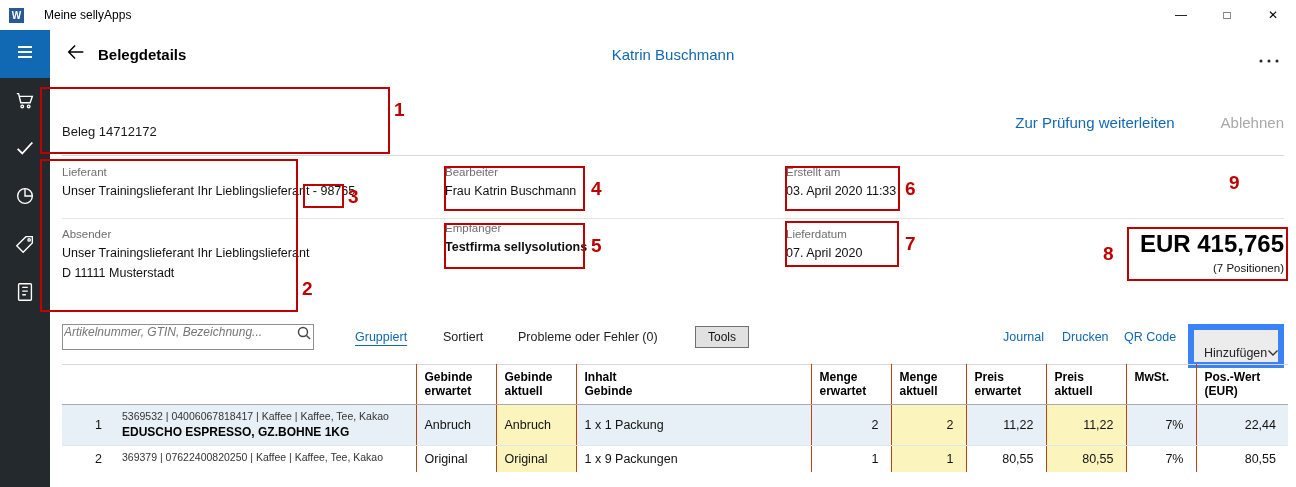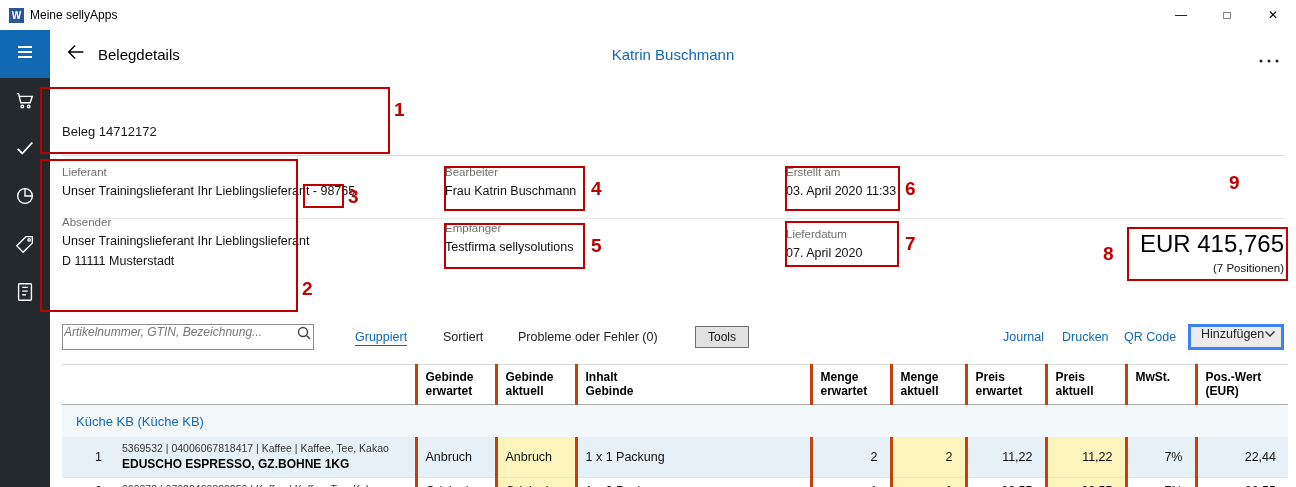--- a/index.html
+++ b/index.html
@@ -2,79 +2,79 @@
 <html><head>
 <meta charset="utf-8">
 <style>
   *{margin:0;padding:0;box-sizing:border-box}
   html,body{width:1296px;height:487px}
   body{font-family:"Liberation Sans","DejaVu Sans",sans-serif;background:#fff;color:#111;position:relative;overflow:hidden}
 
   
   .titlebar{position:absolute;left:0;top:0;width:1296px;height:30px;background:#fff;display:flex;align-items:center;z-index:6}
   .app-icon{width:15px;height:15px;margin-left:9px;background:#2b5797;color:#fff;font-size:10px;font-weight:bold;display:flex;align-items:center;justify-content:center}
-  .window-title{margin-left:6px;font-size:12px;color:#000}
+  .window-title{margin-left:20px;font-size:12px;color:#000}
   .win-controls{margin-left:auto;display:flex;height:100%}
   .win-btn{width:46px;display:flex;align-items:center;justify-content:center;font-size:12px;color:#000;cursor:default}
 
   
   .sidebar{position:absolute;left:0;top:30px;width:50px;height:457px;background:#24292e;z-index:5}
   .menu-button{width:50px;height:48px;background:#1168b3;display:flex;align-items:center;justify-content:center}
   .side-item{width:50px;height:48px;display:flex;align-items:center;justify-content:center}
 
   
   .appbar{position:absolute;left:50px;top:30px;width:1246px;height:48px;background:#fff;display:flex;align-items:center;z-index:4}
   .back-button{width:44px;height:48px;display:flex;align-items:center;justify-content:center;margin-left:4px}
-  .page-title{font-size:15px;font-weight:normal;color:#000}
+  .page-title{font-size:15px;font-weight:bold;color:#000}
   .user-name{position:absolute;left:0;right:0;text-align:center;color:#1168b3;font-size:15px}
   .more-button{position:absolute;right:16px;top:20px}
 
   
   .main{position:absolute;left:50px;top:78px;width:1246px;height:409px;background:#fff}
   .doc-title{position:absolute;left:12px;top:12px;font-size:20px;font-weight:bold;color:#000}
   .doc-number{position:absolute;left:12px;top:46px;font-size:13px;color:#1a1a1a}
   .doc-actions{position:absolute;right:12px;top:36px;display:flex;gap:46px;font-size:15px}
   .forward-link{color:#1168b3}
   .reject-button{color:#a8a8a8}
   .divider1{position:absolute;left:12px;right:12px;top:77px;border-top:1px solid #d9d9d9}
   .divider2{position:absolute;left:12px;right:12px;top:140px;border-top:1px solid #e5e5e5}
 
   .field{position:absolute}
   .f-label{font-size:11.5px;color:#6e6e6e}
   .f-value{font-size:12.5px;color:#111;margin-top:6px}
   .addr-line{font-size:12.5px;color:#111;margin-top:6px;line-height:14px}
   .fld-lieferant{left:12px;top:88px}
   .fld-bearbeiter{left:395px;top:88px}
   .fld-erstellt{left:736px;top:88px}
-  .fld-absender{left:12px;top:138px}
+  .fld-absender{left:12px;top:150px}
   .fld-empfaenger{left:395px;top:144px}
   .fld-lieferdatum{left:736px;top:150px}
   .total{position:absolute;right:12px;top:152px;text-align:right}
-  .total-amount{font-size:24px;font-weight:normal;color:#000}
+  .total-amount{font-size:24px;font-weight:bold;color:#000}
   .total-pos{font-size:11.5px;color:#111;margin-top:4px}
 
   
   .search-box{position:absolute;left:12px;top:246px;width:252px;height:26px;border:1px solid #8f8f8f;display:flex;align-items:flex-start;padding:0 1px;background:#fff}
   .search-box input{border:none;outline:none;flex:1;font-size:12px;font-family:inherit;color:#333;background:transparent}
   .search-box input::placeholder{color:#767676;font-style:italic}
   .tab{position:absolute;top:252px;font-size:12.5px;color:#222}
   .tab-grouped{left:305px;color:#1168b3;text-decoration:underline;text-underline-offset:4px}
   .tab-sorted{left:393px}
   .tab-problems{left:468px}
   .tools-button{position:absolute;left:645px;top:248px;font-size:12px;color:#111;background:#e1e1e1;border:1px solid #707070;padding:3px 12px}
   .link{position:absolute;top:252px;font-size:12.5px;color:#1168b3}
   .link-journal{left:953px}
   .link-print{left:1012px}
   .link-qr{left:1074px}
-  .add-button{position:absolute;left:1138px;top:246px;width:96px;height:26px;background:#ececec;border:3px solid #3b82f6;display:flex;align-items:flex-start;justify-content:space-between;padding:0 10px;font-size:12.5px;color:#222}
+  .add-button{position:absolute;left:1138px;top:246px;width:96px;height:26px;background:#ececec;border:6px solid #3b82f6;display:flex;align-items:flex-start;justify-content:space-between;padding:16px 10px;font-size:12.5px;color:#222}
 
   
   table{position:absolute;left:12px;top:286px;width:1226px;border-collapse:collapse;border-top:1px solid #d9d9d9}
   th{font-size:12px;font-weight:bold;text-align:left;vertical-align:top;padding:5px 8px 6px 8px;border-bottom:1px solid #ababab;white-space:pre-line;line-height:14px;color:#000}
-  th.sep,td.sep{border-left:3px solid #c2410c}
+  th.sep,td.sep{border-left:1px solid #c2410c}
   .group-row td{color:#1168b3;font-size:13px;padding:9px 4px 8px 14px;background:#f3f8fb}
   td{font-size:12.5px;color:#111;vertical-align:middle;padding:5px 8px}
   tr.row1 td{background:#e7f0f7;border-bottom:1px solid #dfe7ee}
   tr.row2 td{background:#fff}
   td.num{text-align:right;padding-right:14px}
   td.article{vertical-align:middle;padding:5px 8px 6px 6px}
   .meta{font-size:10.5px;color:#333;white-space:nowrap}
   .name{font-size:12px;font-weight:bold;margin-top:3px;color:#000}
   td.right{text-align:right;padding-right:12px}
   td.yellow{background:#fcf4bd !important}
@@ -162,20 +162,24 @@
           <circle cx="3" cy="3" r="1.5" fill="#222"></circle>
           <circle cx="11" cy="3" r="1.5" fill="#222"></circle>
           <circle cx="19" cy="3" r="1.5" fill="#222"></circle>
         </svg>
     </span>
   </div>
 </div>
 
 <div class="main">
   <div class="doc-number">Beleg 14712172</div>
+  <div class="doc-actions">
+    <span class="forward-link">Zur Prüfung weiterleiten</span>
+    <span class="reject-button">Ablehnen</span>
+  </div>
   <div class="divider1"></div>
   <div class="divider2"></div>
 
   <div class="field fld-lieferant">
     <div class="f-label">Lieferant</div>
     <div class="f-value"><span>Unser Trainingslieferant Ihr Lieblingslieferant - </span><span>98765</span></div>
   </div>
   <div class="field fld-bearbeiter">
     <div class="f-label">Bearbeiter</div>
     <div class="f-value">Frau Katrin Buschmann</div>
@@ -185,21 +189,21 @@
     <div class="f-value">03. April 2020 11:33</div>
   </div>
 
   <div class="field fld-absender">
     <div class="f-label">Absender</div>
     <div class="addr-line">Unser Trainingslieferant Ihr Lieblingslieferant</div>
     <div class="addr-line">D 11111 Musterstadt</div>
   </div>
   <div class="field fld-empfaenger">
     <div class="f-label">Empfänger</div>
-    <div class="f-value" style="font-weight:normal">Testfirma sellysolutions</div>
+    <div class="f-value" style="font-weight:bold">Testfirma sellysolutions</div>
   </div>
   <div class="field fld-lieferdatum">
     <div class="f-label">Lieferdatum</div>
     <div class="f-value">07. April 2020</div>
   </div>
   <div class="total">
     <div class="total-amount">EUR 415,765</div>
     <div class="total-pos">(7 Positionen)</div>
   </div>
 
@@ -259,23 +263,20 @@
         <th class="sep">Preis
 erwartet</th>
         <th class="sep">Preis
 aktuell</th>
         <th class="sep">MwSt.</th>
         <th class="sep">Pos.-Wert
 (EUR)</th>
       </tr>
     </thead>
     <tbody>
-      <tr class="group-row">
-        <td colspan="11">Küche KB (Küche KB)</td>
-      </tr>
       <tr class="row1">
         <td class="num">1</td>
         <td class="article">
           <div class="meta">5369532 | 04006067818417 | Kaffee | Kaffee, Tee, Kakao</div>
           <div class="name">EDUSCHO ESPRESSO, GZ.BOHNE 1KG</div>
         </td>
         <td class="sep">Anbruch</td>
         <td class="sep yellow">Anbruch</td>
         <td class="sep">1 x 1 Packung</td>
         <td class="sep right">2</td>

